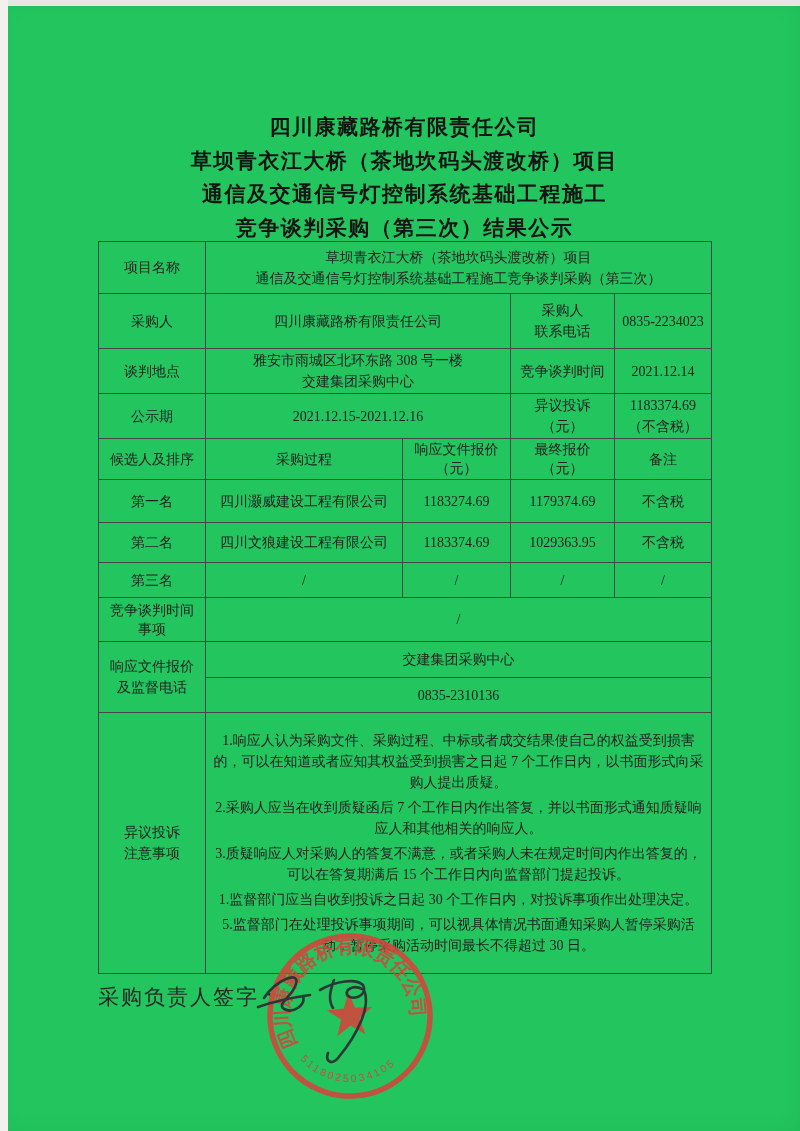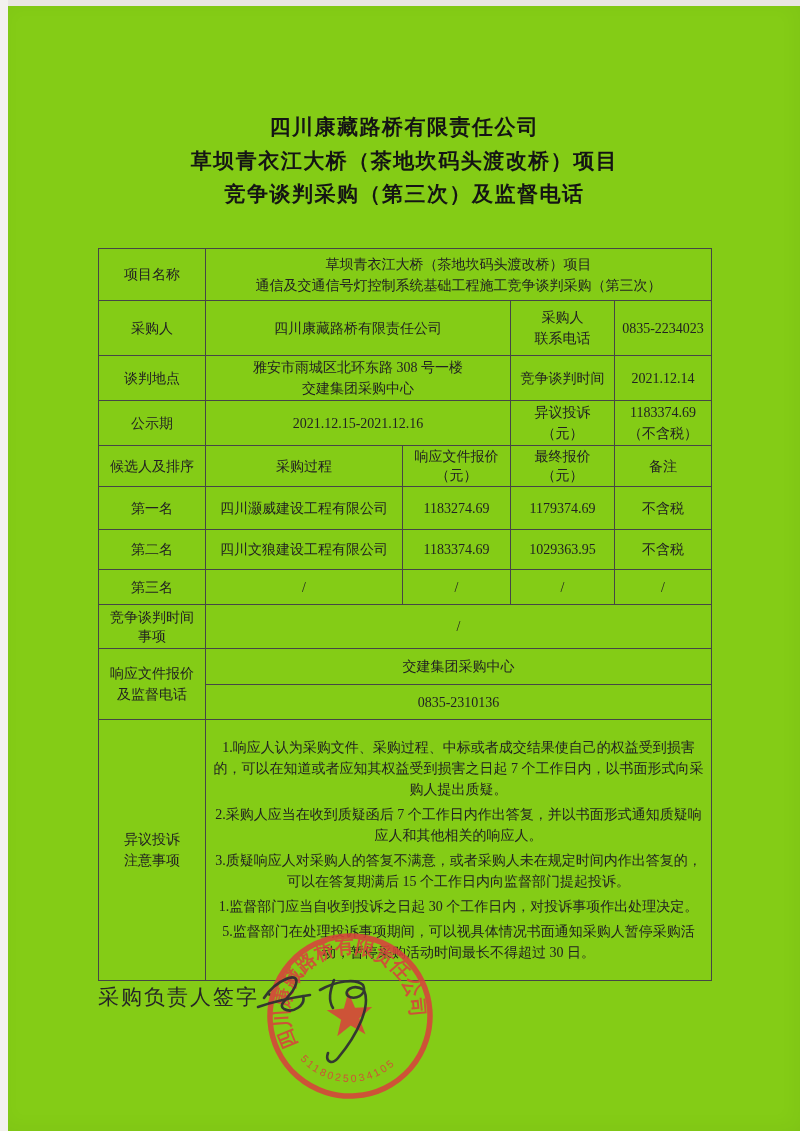--- a/index.html
+++ b/index.html
@@ -1,32 +1,32 @@
 <!DOCTYPE html>
 <html><head>
 <meta charset="utf-8">
 <style>
   html,body { margin:0; padding:0; background:#ffffff; }
   .page {
     position:relative; width:800px; height:1131px; overflow:hidden;
-    background:#84cc16; color:#1e1e1e;
+    background:#22c55e; color:#1e1e1e;
     font-family:"Liberation Serif","DejaVu Serif",serif;
     box-shadow: inset 0 0 22px rgba(0,0,0,0.05);
   }
   .scan-edge-top { position:absolute; top:0; left:0; right:0; height:6px; background:#e9e6e2; }
   .scan-edge-left { position:absolute; top:0; left:0; bottom:0; width:8px; background:#f3f1ee; }
 
   .title-block {
     position:absolute; left:98px; top:110px; width:613px; text-align:center;
     font-family:"Liberation Sans","DejaVu Sans",sans-serif;
     font-weight:bold; font-size:21px; line-height:33.5px; letter-spacing:1.5px; color:#141414;
   }
 
   table.doc {
-    position:absolute; left:98px; top:248px; width:613px;
+    position:absolute; left:98px; top:241px; width:613px;
     border-collapse:collapse; table-layout:fixed;
   }
   table.doc td {
     border:1.5px solid #464646; text-align:center; vertical-align:middle;
     font-size:14px; padding:1px 3px; line-height:21px; color:#222;
   }
   .small { font-size:13.4px; }
   .notice-cell {
     text-align:justify; vertical-align:top;
     padding:26px 10px 8px 13px; font-size:13.5px; line-height:22px;
@@ -43,21 +43,22 @@
 </head>
 <body>
 
 <div class="page">
   <div class="scan-edge-top"></div>
   <div class="scan-edge-left"></div>
 
   <div class="title-block">
     <div>四川康藏路桥有限责任公司</div>
     <div>草坝青衣江大桥（茶地坎码头渡改桥）项目</div>
-    <div>竞争谈判采购（第三次）及监督电话</div>
+    <div>通信及交通信号灯控制系统基础工程施工</div>
+    <div>竞争谈判采购（第三次）结果公示</div>
   </div>
 
   <table class="doc">
     <colgroup>
       <col style="width:107px">
         <col style="width:197px">
         <col style="width:108px">
         <col style="width:104px">
         <col style="width:97px">
     </colgroup>

